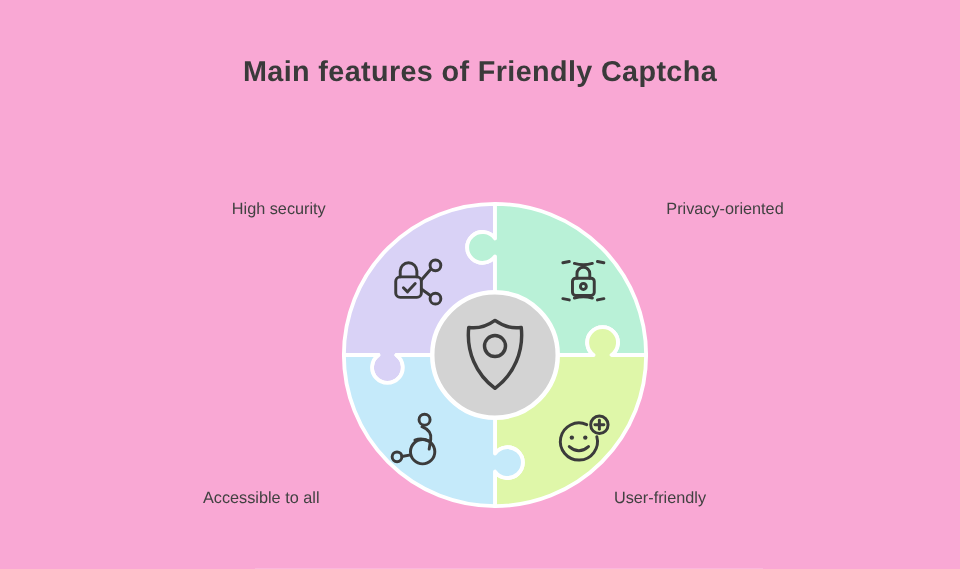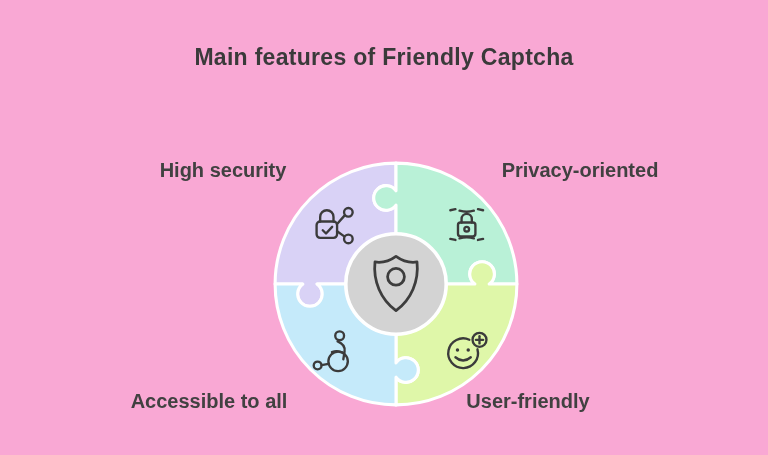--- a/index.html
+++ b/index.html
@@ -8,21 +8,21 @@
     background:#f9a8d4; overflow:hidden;
     font-family:"Liberation Sans", sans-serif;
   }
   .title {
     position:absolute; left:0; right:0; top:44px; margin:0;
     text-align:center; font-size:23px; font-weight:800;
     letter-spacing:0.3px; color:#3a3a3a;
   }
   .seg-label {
     position:absolute; transform:translateX(-50%);
-    font-size:20px; font-weight:700; color:#414141; white-space:nowrap;
+    font-size:13px; font-weight:400; color:#414141; white-space:nowrap;
   }
   .label-tl { left:223px; top:159px; }
   .label-tr { left:580px; top:159px; }
   .label-bl { left:209px; top:390px; }
   .label-br { left:528px; top:390px; }
   .puzzle-svg { position:absolute; left:271px; top:159px; width:250px; height:250px; }
   .piece { stroke:#ffffff; stroke-width:3; stroke-linejoin:round; }
   .icon-stroke { fill:none; stroke:#3b3b3b; stroke-width:2.3; stroke-linecap:round; stroke-linejoin:round; }
   .icon-fill { fill:#3b3b3b; stroke:none; }
   .shield-stroke { fill:none; stroke:#3d3d3d; stroke-width:2.7; stroke-linecap:round; stroke-linejoin:round; }

